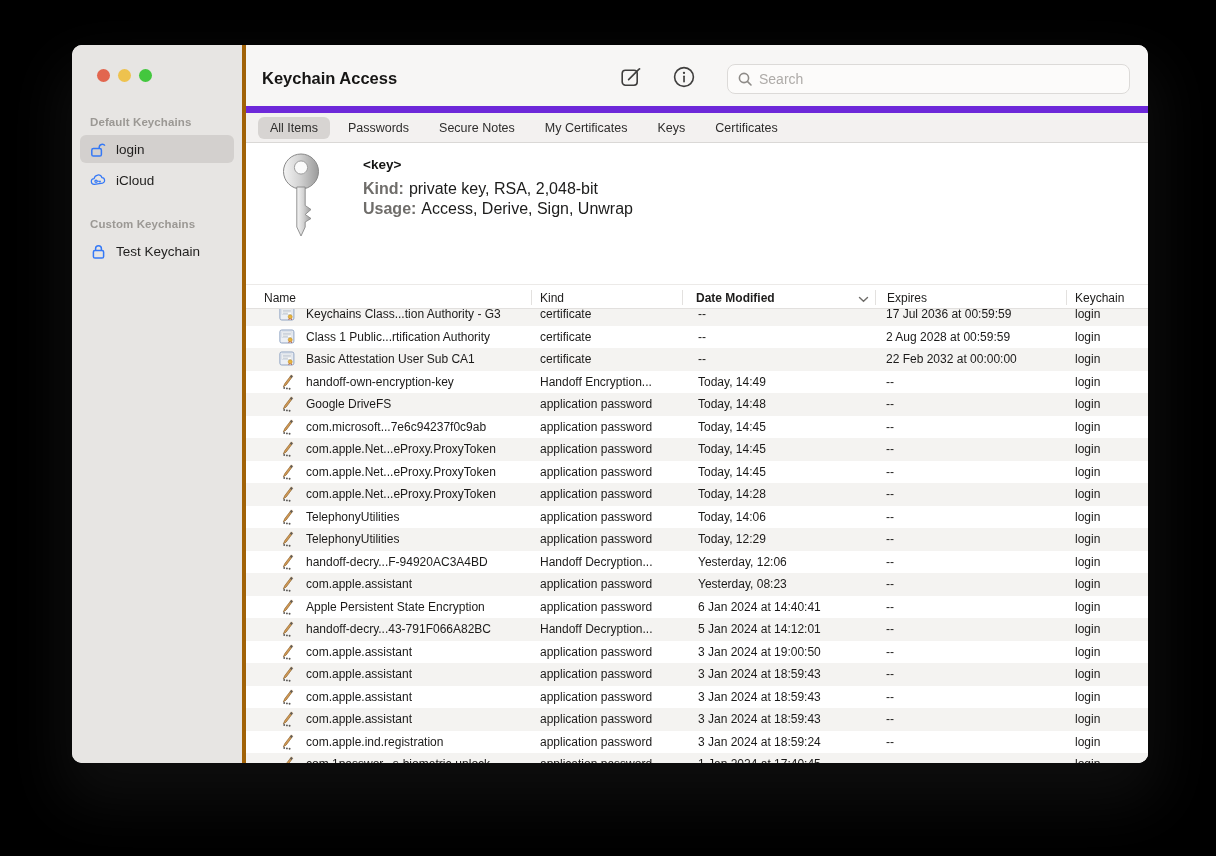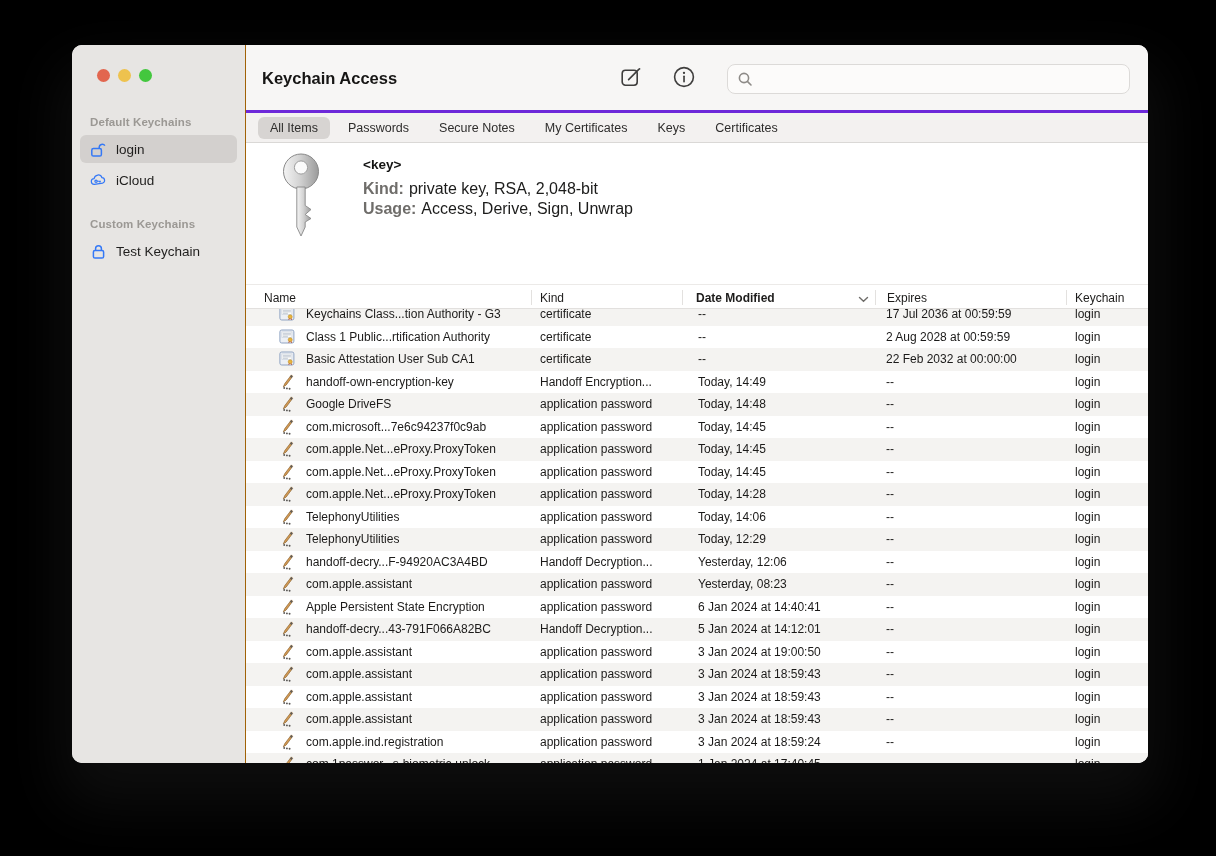--- a/index.html
+++ b/index.html
@@ -5,35 +5,35 @@
   * { margin:0; padding:0; box-sizing:border-box; }
   html,body { width:1216px; height:856px; background:#000; overflow:hidden;
               font-family:"Liberation Sans", sans-serif; }
   .stage { position:relative; width:1216px; height:856px; background:#000; }
 
   .window { position:absolute; left:72px; top:45px; width:1076px; height:718px;
             border-radius:10px; overflow:hidden; background:#fff; display:flex;
             box-shadow:0 30px 60px 12px rgba(30,30,30,0.45); }
 
   
-  .sidebar { width:174px; min-width:174px; background:#e7e5e3; border-right:1px solid #a16207;
+  .sidebar { width:174px; min-width:174px; background:#e7e5e3; border-right:4px solid #a16207;
              padding:24px 8px 0 8px; }
   .lights { display:flex; gap:8px; padding-left:17px; margin-bottom:34px; }
   .light { width:13px; height:13px; border-radius:50%; }
   .sb-label { font-size:11.5px; font-weight:bold; color:#9b9894; margin:0 0 7px 10px; letter-spacing:.1px; }
   .sb-section + .sb-section { margin-top:24px; }
   .sb-item { height:28px; display:flex; align-items:center; gap:9px; padding-left:10px;
              border-radius:6px; font-size:13.5px; color:#1f1e1d; margin-bottom:3px; cursor:default; }
   .sb-item.selected { background:#d3d0ce; }
   .sb-item .icn { width:17px; height:17px; display:flex; align-items:center; justify-content:center; }
 
   
   .main { flex:1; display:flex; flex-direction:column; min-width:0; }
 
-  .toolbar { height:68px; background:#f7f6f5; border-bottom:3px solid #6d28d9;
+  .toolbar { height:68px; background:#f7f6f5; border-bottom:7px solid #6d28d9;
              position:relative; flex:none; }
   .win-title { position:absolute; left:16px; top:24px; font-size:16.5px; font-weight:bold; color:#161514; }
   .tool-btn { position:absolute; top:21px; width:26px; height:26px; display:flex;
               align-items:center; justify-content:center; cursor:default; }
   .tool-btn.compose { left:372px; }
   .tool-btn.info { left:425px; }
   .search-wrap { position:absolute; left:481px; top:19px; width:403px; height:30px;
                  background:#fcfbfa; border:1px solid #dcdad8; border-radius:8px;
                  display:flex; align-items:center; padding:0 9px; gap:6px; }
   .search-input { flex:1; border:none; outline:none; background:transparent; font-size:14px;
@@ -145,20 +145,21 @@
             </svg>
           </span>
         </div>
         <div class="search-wrap">
           <span style="display:flex">
             <svg width="16" height="16" viewBox="0 0 16 16" fill="none" stroke="#8e8b88" stroke-width="1.6" stroke-linecap="round">
               <circle cx="7" cy="7" r="4.6"></circle>
                 <path d="M10.6 10.6 L14 14"></path>
             </svg>
           </span>
+          <input class="search-input" type="text" placeholder="Search" style="">
         </div>
       </div>
 
       <div class="tabbar">
           <div class="tab selected">All Items</div>
           <div class="tab">Passwords</div>
           <div class="tab">Secure Notes</div>
           <div class="tab">My Certificates</div>
           <div class="tab">Keys</div>
           <div class="tab">Certificates</div>

